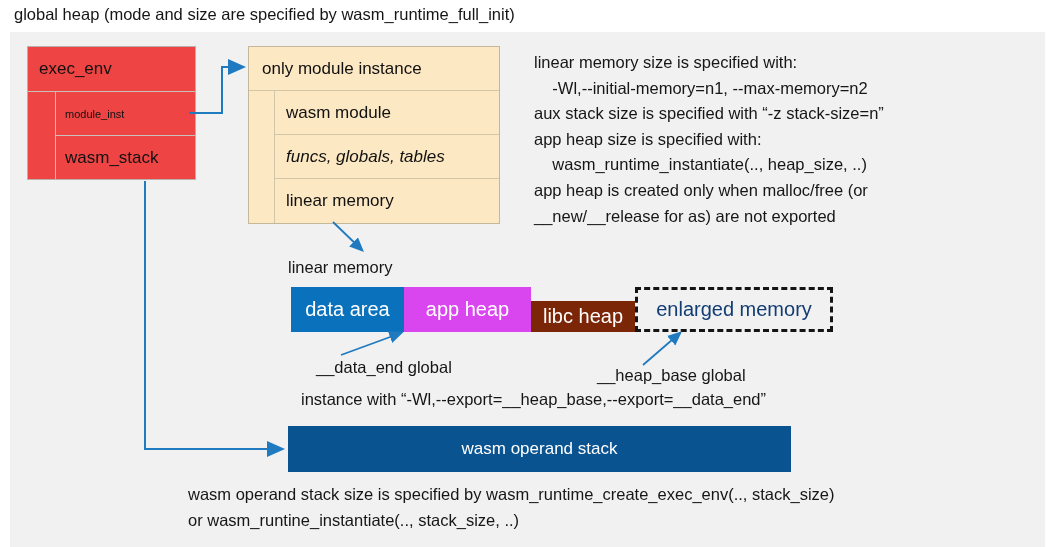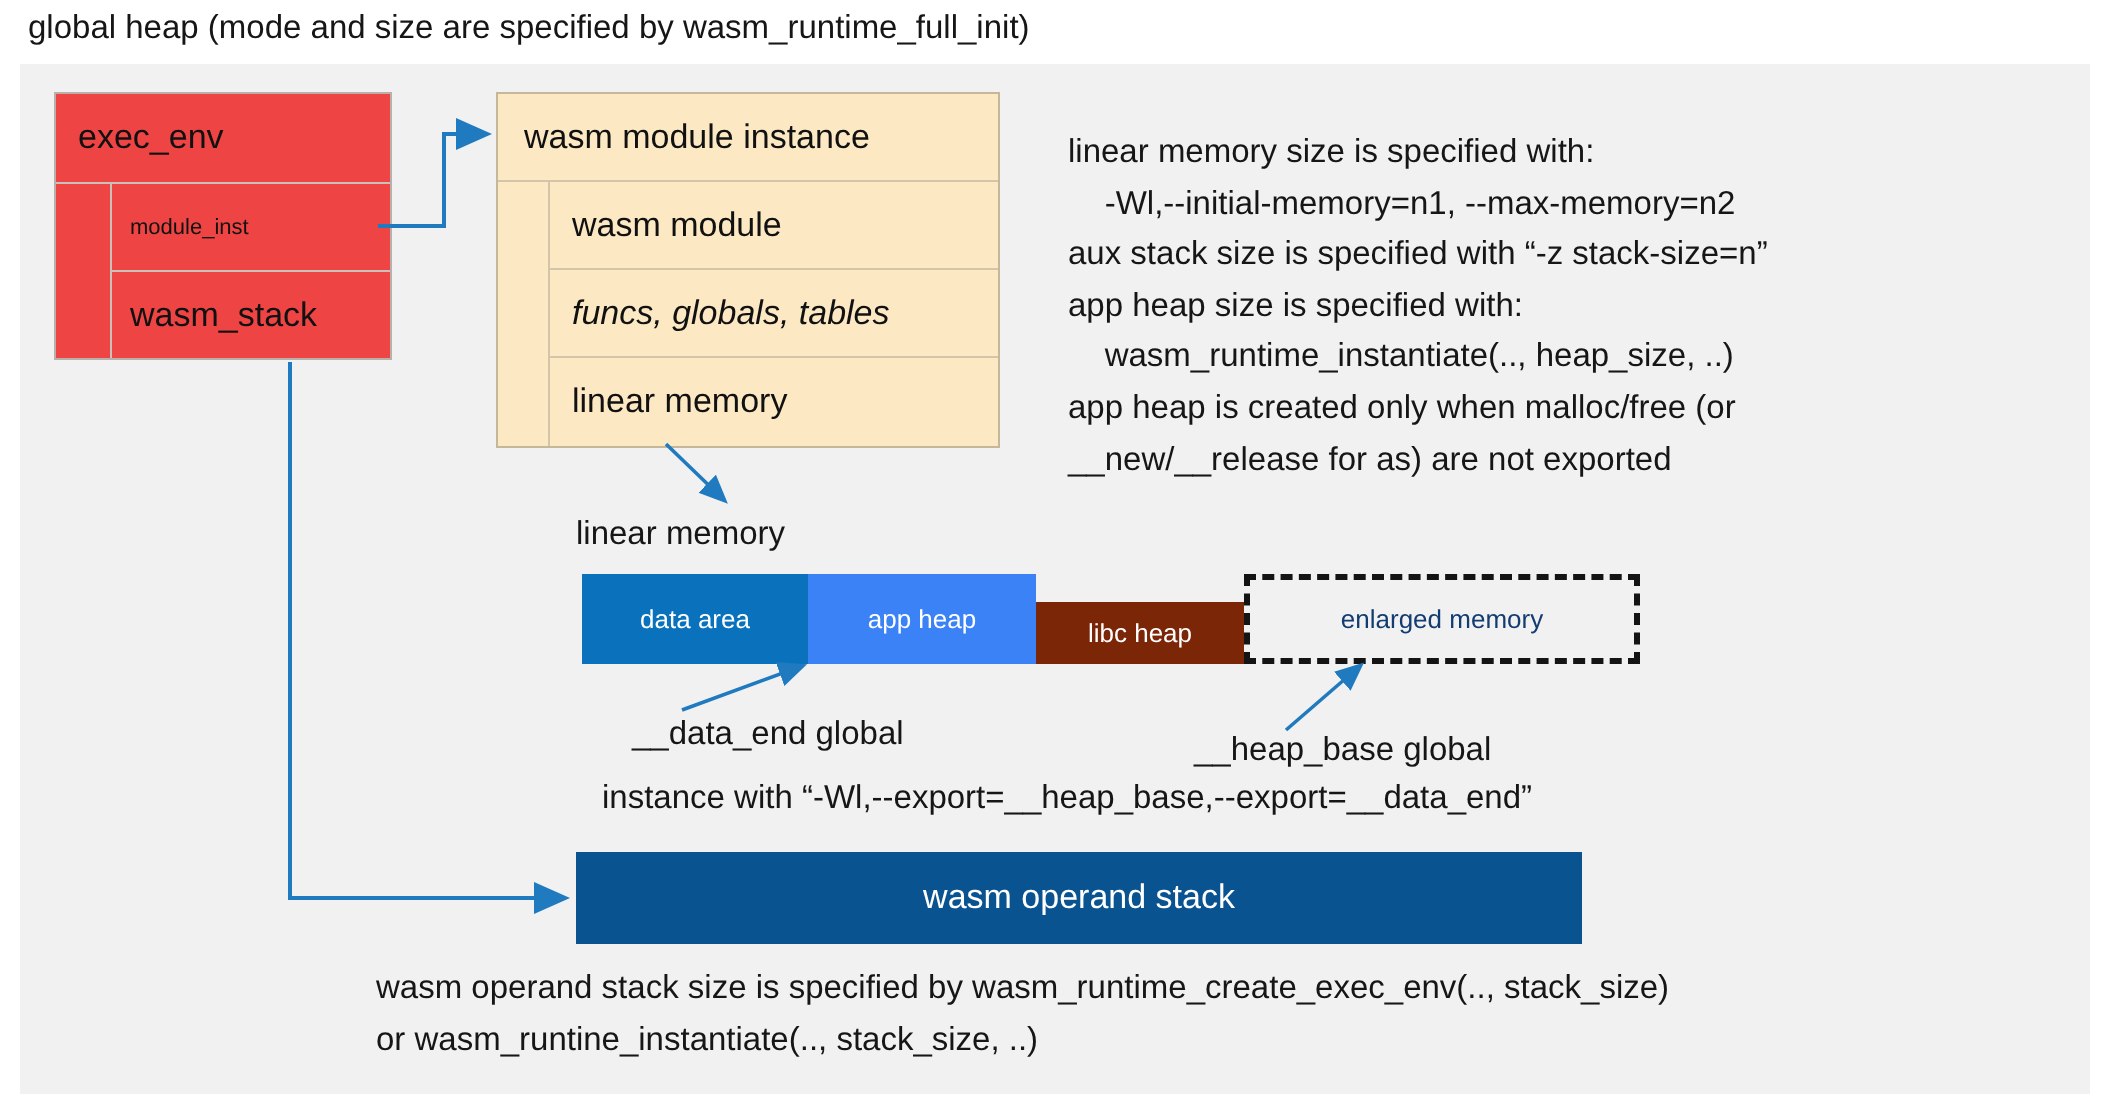--- a/index.html
+++ b/index.html
@@ -79,41 +79,41 @@
     box-sizing:border-box;
     display:flex;align-items:center;padding-left:11px;
     font-size:17px;color:#111;
   }
   .modinst .row.a{top:44px;border-bottom:1px solid #d2c5a8;}
   .modinst .row.b{top:88px;border-bottom:1px solid #d2c5a8;font-style:italic;}
   .modinst .row.c{top:132px;}
 
   
   .note{
-    position:absolute;left:534px;top:64px;
+    position:absolute;left:534px;top:50px;
     width:500px;
     font-size:16.5px;line-height:25.6px;
     color:#161616;
     white-space:pre;
   }
 
   
   .lm-caption{
     position:absolute;left:288px;top:258px;
     font-size:16.5px;color:#161616;
   }
 
   
   .membar{
     position:absolute;left:291px;top:287px;height:45px;
     display:flex;align-items:stretch;
   }
   .seg{
     display:flex;align-items:center;justify-content:center;
-    color:#ffffff;font-size:13px;
+    color:#ffffff;font-size:20px;
     box-sizing:border-box;
     white-space:nowrap;
   }
   .seg.dashed{
     color:#123c72;
     background:#f1f1f1;
     border:3px dashed #141414;
   }
 
   
@@ -153,40 +153,40 @@
   <div class="panel"></div>
 
   <div class="box execenv">
     <div class="hdr">exec_env</div>
     <div class="indent"></div>
     <div class="r1">module_inst</div>
     <div class="r2">wasm_stack</div>
   </div>
 
   <div class="box modinst">
-    <div class="hdr">wasm module instance</div>
+    <div class="hdr">only module instance</div>
     <div class="indent"></div>
     <div class="row a">wasm module</div>
     <div class="row b">funcs, globals, tables</div>
     <div class="row c">linear memory</div>
   </div>
 
   <div class="note">linear memory size is specified with:
     -Wl,--initial-memory=n1, --max-memory=n2
 aux stack size is specified with “-z stack-size=n”
 app heap size is specified with:
     wasm_runtime_instantiate(.., heap_size, ..)
 app heap is created only when malloc/free (or
 __new/__release for as) are not exported</div>
 
   <div class="lm-caption">linear memory</div>
 
   <div class="membar" id="membar">
       <div class="seg" style="width: 113px; background: rgb(10, 114, 189); color: rgb(255, 255, 255);">data area</div>
-      <div class="seg" style="width: 114px; background: #3b82f6; color: rgb(255, 255, 255);">app heap</div>
+      <div class="seg" style="width: 127px; background: #d946ef; color: rgb(255, 255, 255);">app heap</div>
       <div class="seg" style="width: 104px; background: rgb(124, 38, 8); color: rgb(255, 255, 255); margin-top: 14px;">libc heap</div>
       <div class="seg dashed" style="width: 198px; color: rgb(18, 60, 114);">enlarged memory</div>
     </div>
 
   <div class="ann data-end">__data_end global</div>
   <div class="ann heap-base">__heap_base global</div>
   <div class="ann exported">instance with “-Wl,--export=__heap_base,--export=__data_end”</div>
 
   <div class="opstack">wasm operand stack</div>
 

